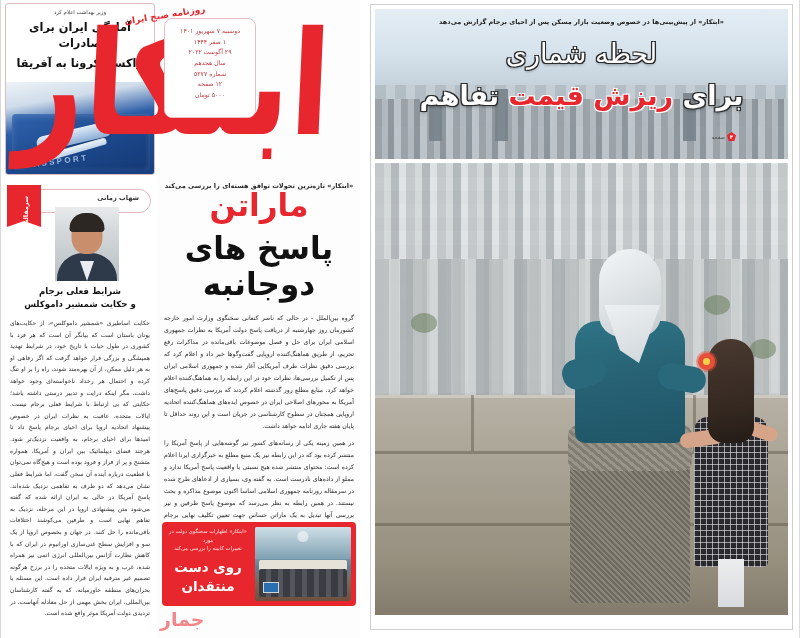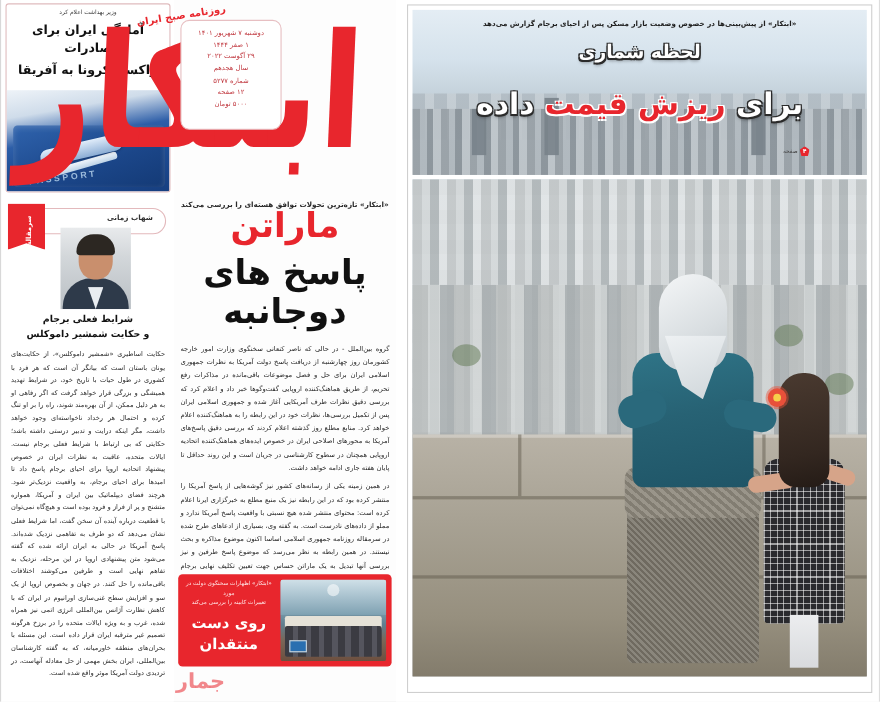--- a/index.html
+++ b/index.html
@@ -326,21 +326,21 @@
   .tower {
     position: absolute; bottom: 18px; width: 13px; height: 42px;
     background: rgba(120,130,138,.9);
   }
   .rt-kicker {
     position: absolute; right: 0; left: 0; top: 9px;
     font-size: 6.5px; color: #1f1f1f; text-align: center; font-weight: bold;
   }
   .rt-h1 {
     position: absolute; right: 0; left: 0; top: 30px;
-    font-size: 17px; text-align: center; font-weight: bold;
+    font-size: 27px; text-align: center; font-weight: normal;
     color: #fff; line-height: 1.12; letter-spacing: -1px;
     text-shadow:
       -1.2px -1.2px 0 #2b2b2b, 1.2px -1.2px 0 #2b2b2b,
       -1.2px 1.2px 0 #2b2b2b, 1.2px 1.2px 0 #2b2b2b,
       0 2px 3px rgba(0,0,0,.35);
   }
   .rt-h2 {
     position: absolute; right: 0; left: 0; top: 72px;
     font-size: 27px; text-align: center; font-weight: bold;
     color: #fff; line-height: 1.12; letter-spacing: -1px;
@@ -585,21 +585,21 @@
 
       <div class="rt-hero">
         <div class="skyline2"></div>
         <div class="skyline"></div>
         <div class="tower" style="left:54px;"></div>
         <div class="tower" style="left:120px;height:52px;"></div>
         <div class="tower" style="right:92px;height:48px;"></div>
         <div class="rt-kicker">«ابتکار» از پیش‌بینی‌ها در خصوص وضعیت بازار مسکن پس از احیای برجام گزارش می‌دهد</div>
         <div class="rt-h1">لحظه شماری</div>
         <div class="rt-h2">
-          <span>برای </span><span class="red">ریزش قیمت</span><span> داده</span>
+          <span>برای </span><span class="red">ریزش قیمت</span><span> تفاهم</span>
         </div>
         <div class="rt-badge">
           <span class="pagebadge">
             <span class="pent">۴</span>
             <span class="pent-label">صفحه</span>
           </span>
         </div>
       </div>
 
       <div class="rt-photo">

